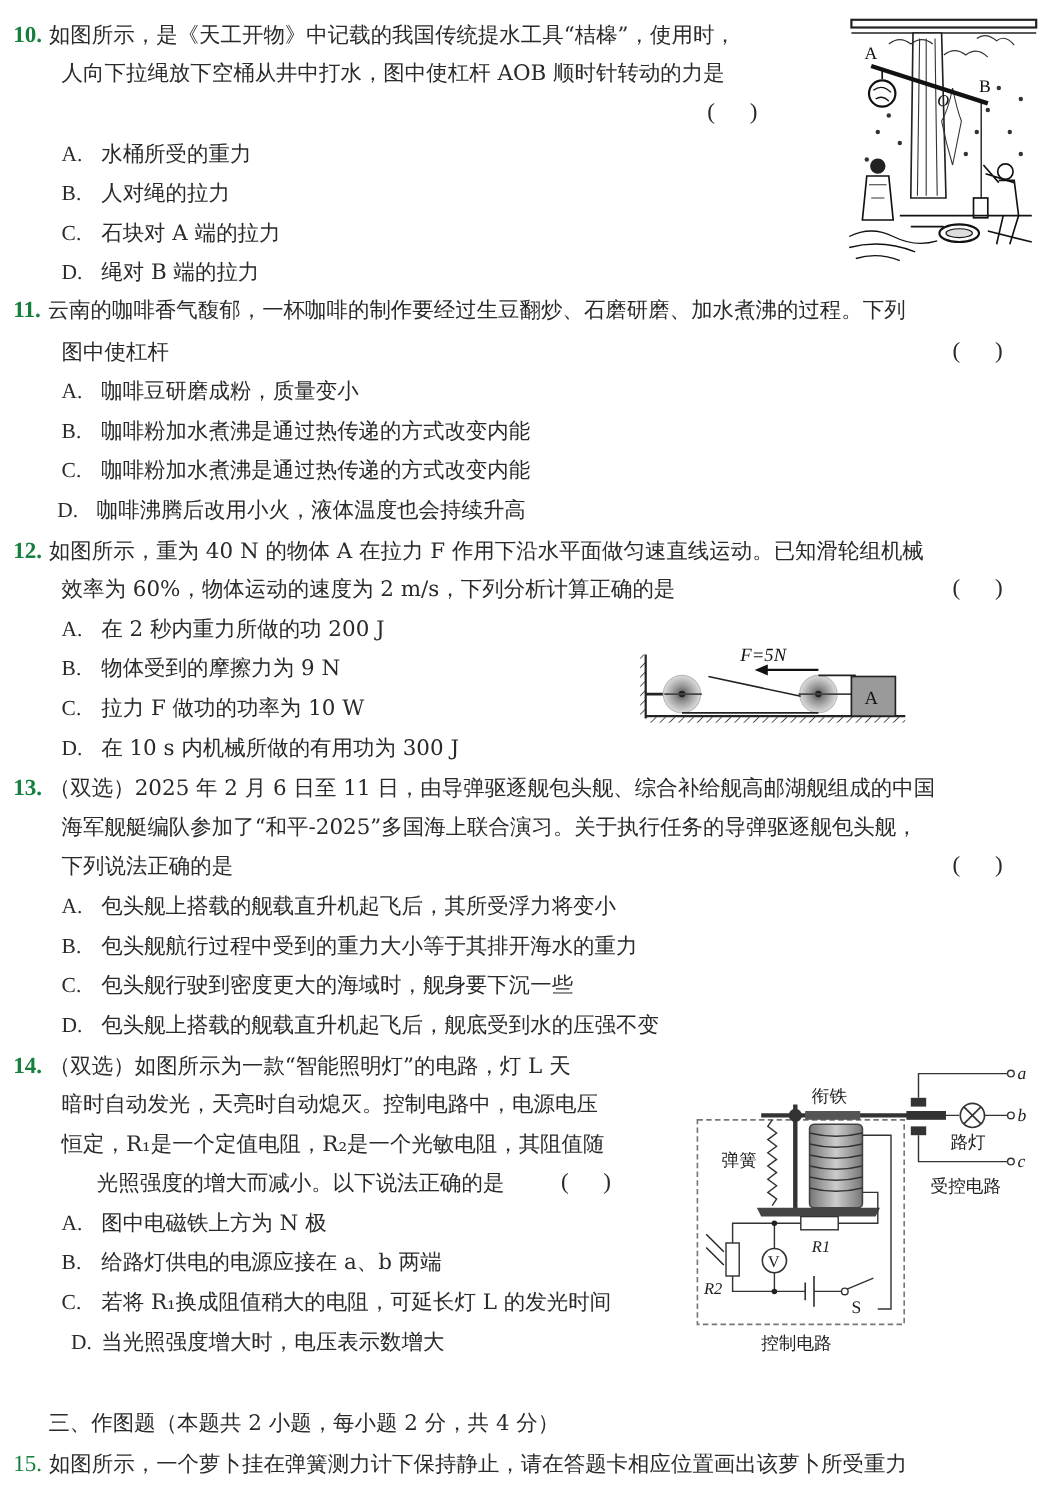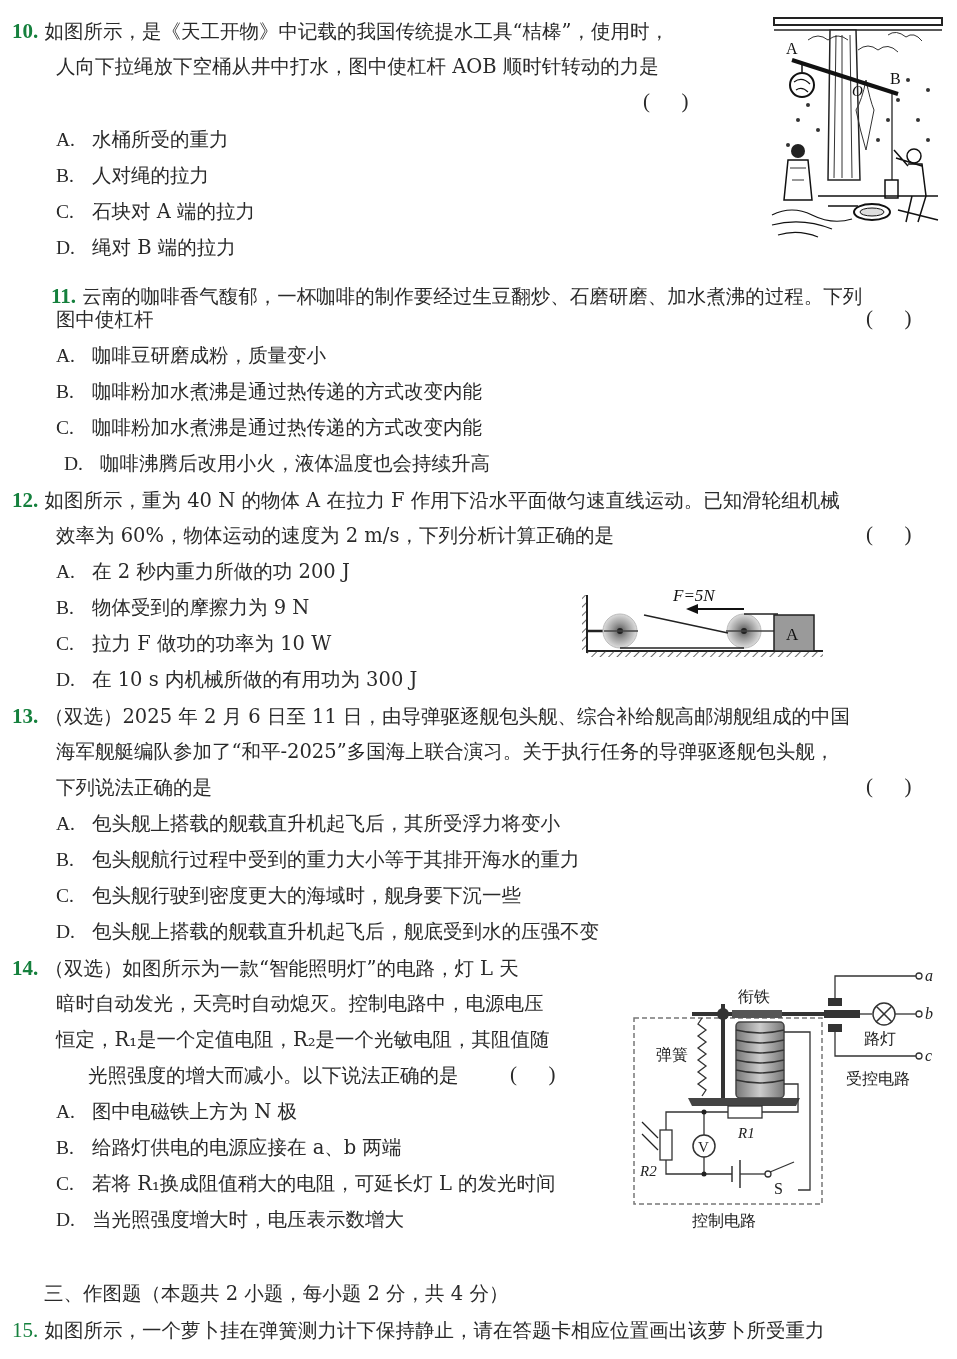--- a/index.html
+++ b/index.html
@@ -82,31 +82,31 @@
 
     <circle cx="146" cy="146" r="7" fill="#fff" stroke="#111" stroke-width="1.5"></circle>
     <path d="M140 154 L154 154 L158 186 L150 212 M144 186 L138 212" fill="none" stroke="#111" stroke-width="1.5"></path>
     <path d="M140 156 L126 140 M154 156 L128 148" stroke="#111" stroke-width="1.5"></path>
 
     <path d="M50 186 L170 186 M60 196 L90 196 M130 200 L170 210" stroke="#111" stroke-width="1.5"></path>
     <path d="M4 205 q20 -10 40 0 q20 10 40 4 M4 215 q30 -8 60 4 M10 225 q20 -6 40 2" stroke="#111" stroke-width="1.2" fill="none"></path>
   </svg>
 </div>
 
-<div class="line" style="left:12px;top:283px;margin-left:39px;">
+<div class="line" style="left:12px;top:268px;">
   <span class="qnum">11.</span>
   <span>云南的咖啡香气馥郁，一杯咖啡的制作要经过生豆翻炒、石磨研磨、加水煮沸的过程。下列</span>
 </div>
 <div class="line" style="left:56px;top:307px;">图中使杠杆</div>
 <div class="bracket" style="left:866px;top:306px;">(      )</div>
 
 <div class="line" style="left:56px;top:343px;"><span class="opt-letter">A.</span><span>咖啡豆研磨成粉，质量变小</span></div>
 <div class="line" style="left:56px;top:379px;"><span class="opt-letter">B.</span><span>咖啡粉加水煮沸是通过热传递的方式改变内能</span></div>
 <div class="line" style="left:56px;top:415px;"><span class="opt-letter">C.</span><span>咖啡粉加水煮沸是通过热传递的方式改变内能</span></div>
-<div class="line" style="left:64px;top:451px;"><span class="opt-letter">D.</span><span>咖啡沸腾后改用小火，液体温度也会持续升高</span></div>
+<div class="line" style="left:52px;top:451px;"><span class="opt-letter">D.</span><span>咖啡沸腾后改用小火，液体温度也会持续升高</span></div>
 
 <div class="line" style="left:12px;top:487px;">
   <span class="qnum">12.</span>
   <span>如图所示，重为 40 N 的物体 A 在拉力 F 作用下沿水平面做匀速直线运动。已知滑轮组机械</span>
 </div>
 <div class="line" style="left:56px;top:523px;">效率为 60%，物体运动的速度为 2 m/s，下列分析计算正确的是</div>
 <div class="bracket" style="left:866px;top:522px;">(      )</div>
 
 <div class="line" style="left:56px;top:559px;"><span class="opt-letter">A.</span><span>在 2 秒内重力所做的功 200 J</span></div>
 <div class="line" style="left:56px;top:595px;"><span class="opt-letter">B.</span><span>物体受到的摩擦力为 9 N</span></div>
@@ -174,21 +174,21 @@
 <div class="line" style="left:56px;top:991px;">暗时自动发光，天亮时自动熄灭。控制电路中，电源电压</div>
 <div class="line" style="left:56px;top:1027px;">恒定，R₁是一个定值电阻，R₂是一个光敏电阻，其阻值随</div>
 <div class="line" style="left:56px;top:1063px;margin-left:32px;">
   <span>光照强度的增大而减小。以下说法正确的是</span>
 </div>
 <div class="bracket" style="left:510px;top:1062px;">(      )</div>
 
 <div class="line" style="left:56px;top:1099px;"><span class="opt-letter">A.</span><span>图中电磁铁上方为 N 极</span></div>
 <div class="line" style="left:56px;top:1135px;"><span class="opt-letter">B.</span><span>给路灯供电的电源应接在 a、b 两端</span></div>
 <div class="line" style="left:56px;top:1171px;"><span class="opt-letter">C.</span><span>若将 R₁换成阻值稍大的电阻，可延长灯 L 的发光时间</span></div>
-<div class="line" style="left:56px;top:1207px;"><span class="opt-letter">D.</span><span>当光照强度增大时，电压表示数增大</span></div>
+<div class="line" style="left:56px;top:1207px;text-align:center;"><span class="opt-letter">D.</span><span>当光照强度增大时，电压表示数增大</span></div>
 
 <div class="fig" style="left:628px;top:962px;width:312px;height:272px;">
   <svg width="312" height="272" viewBox="0 0 312 272">
     <defs>
       <linearGradient id="coil" x1="0" y1="0" x2="1" y2="0">
         <stop offset="0%" stop-color="#777"></stop>
         <stop offset="50%" stop-color="#ccc"></stop>
         <stop offset="100%" stop-color="#777"></stop>
       </linearGradient>
     </defs>

